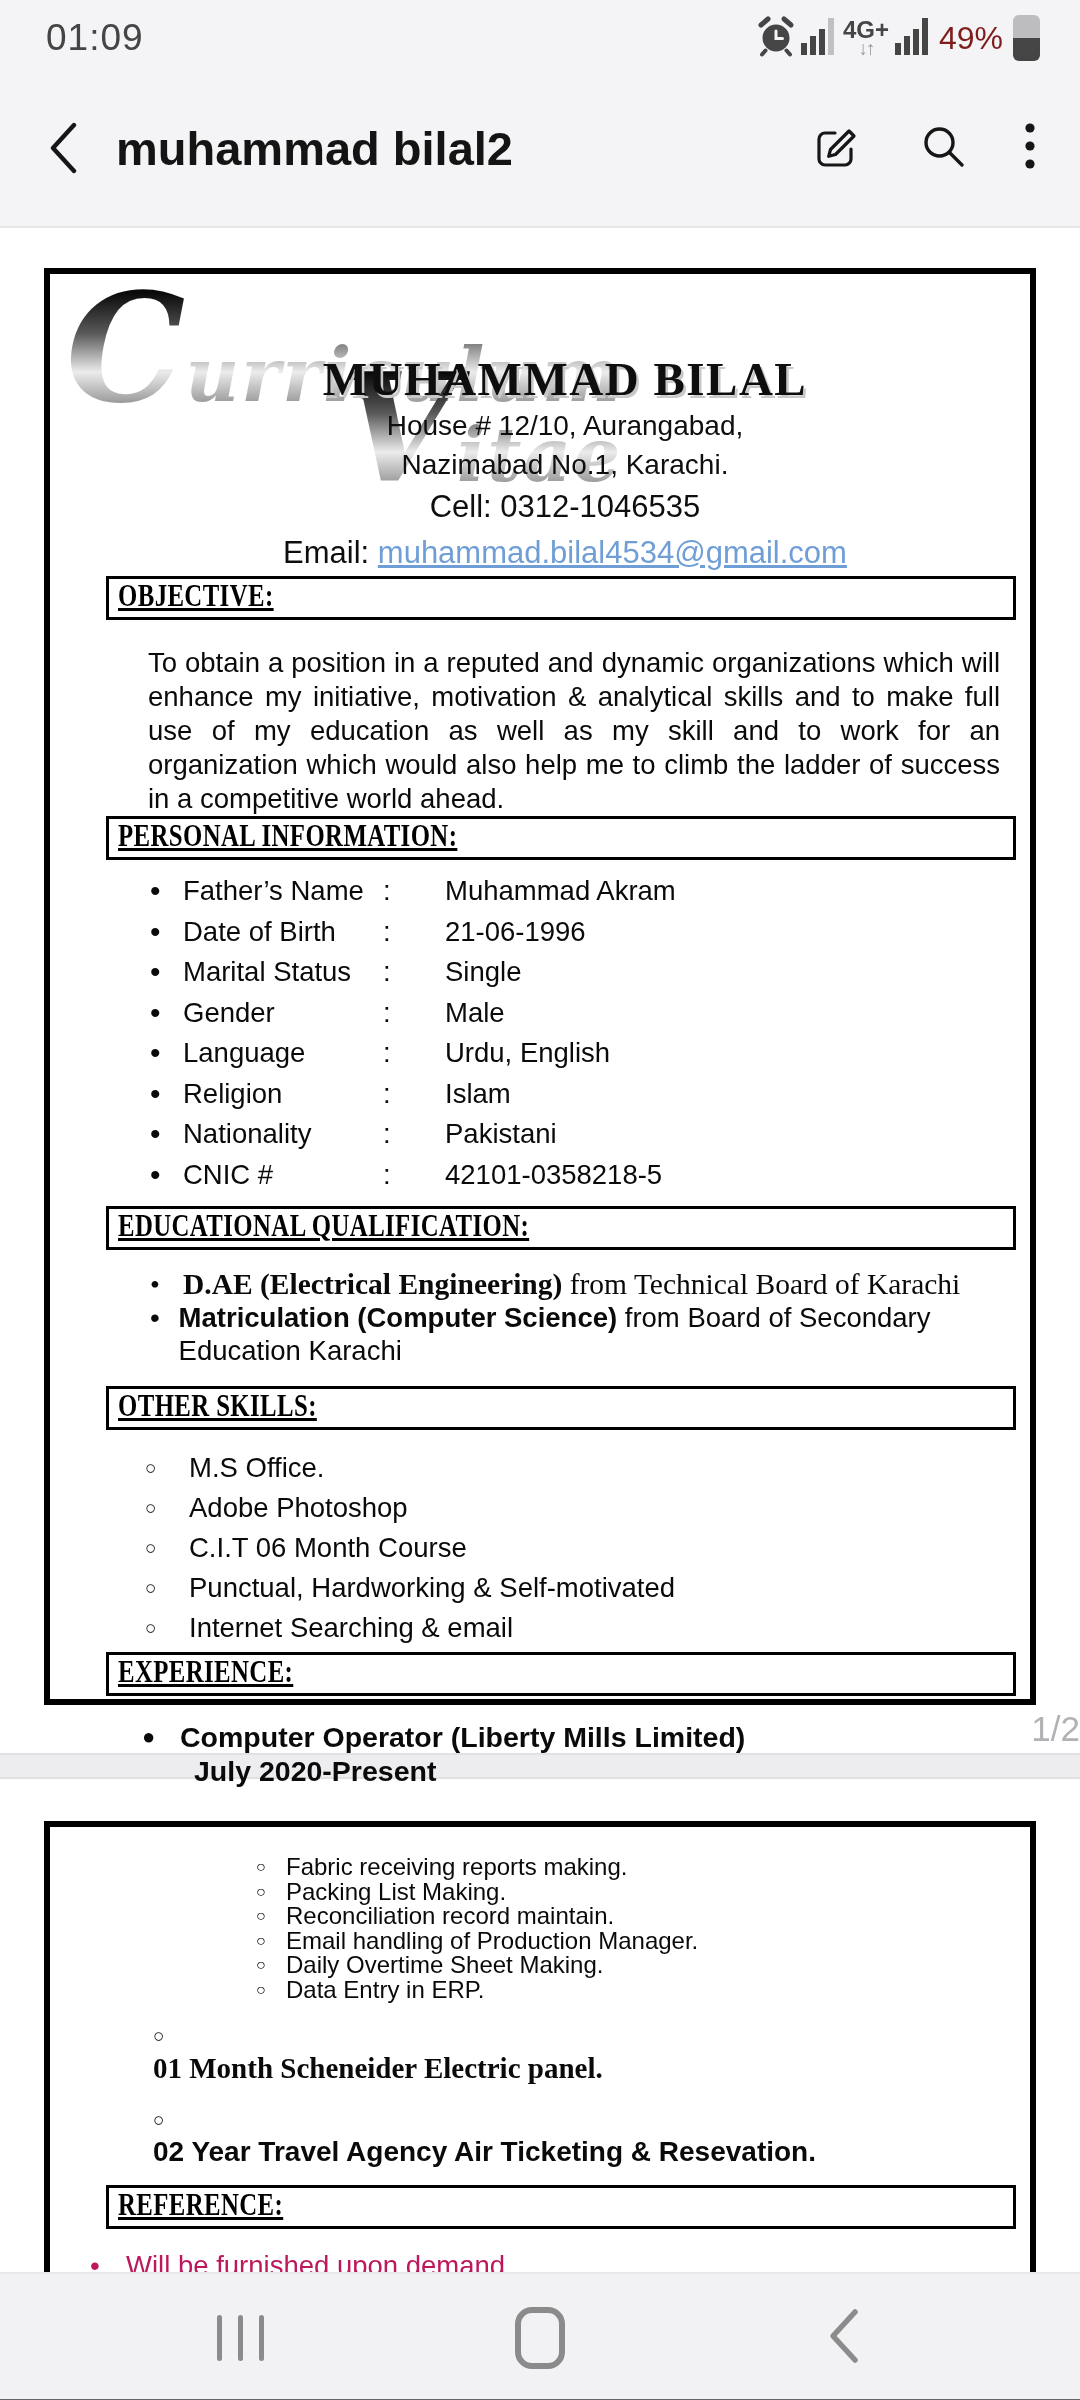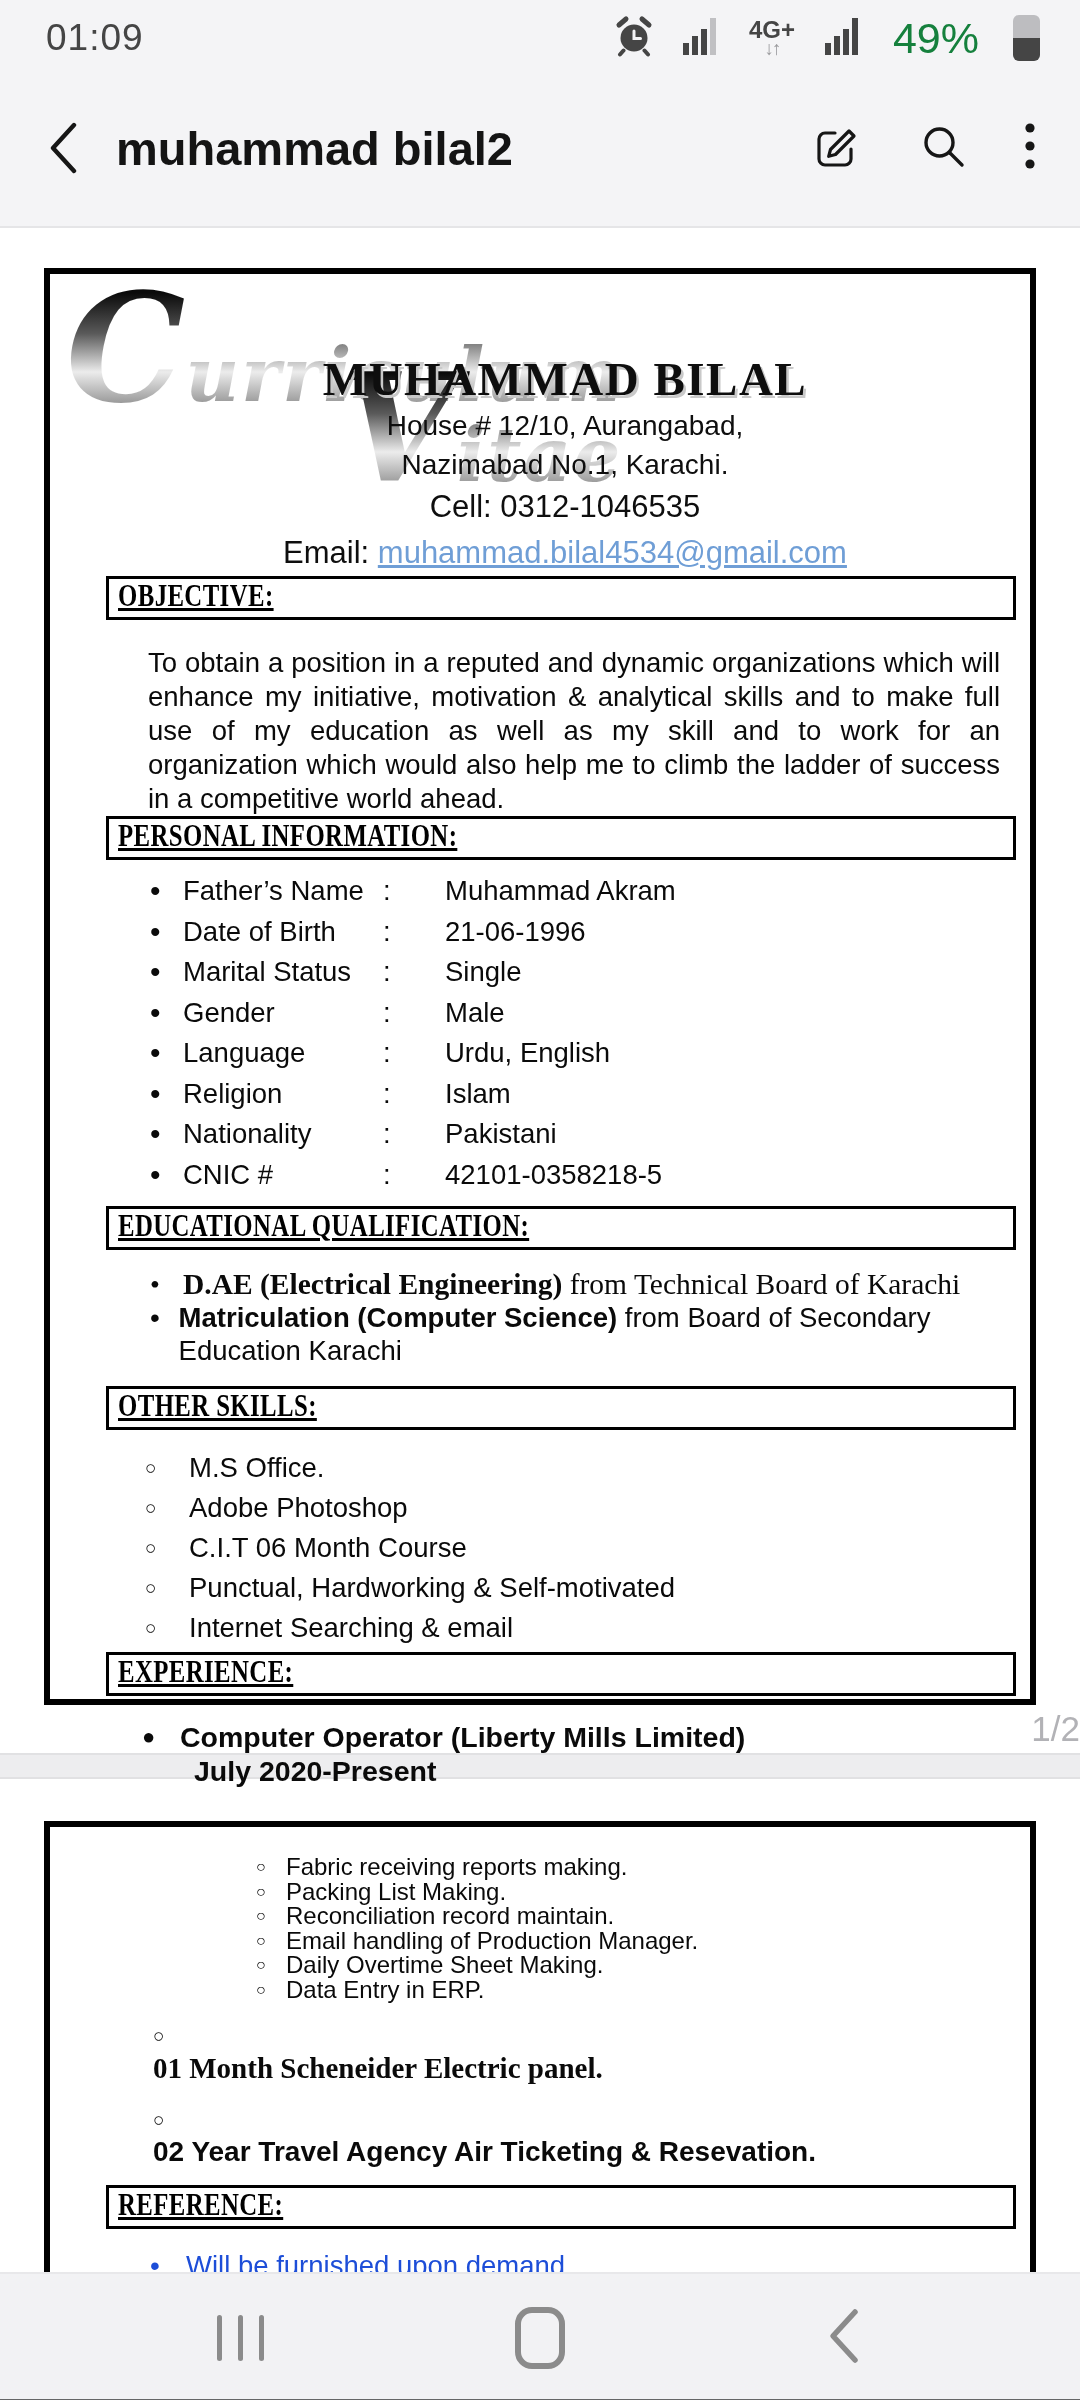--- a/index.html
+++ b/index.html
@@ -4,25 +4,25 @@
 <style>
   html,body{margin:0;padding:0;background:#666;}
   .screen{position:relative;width:1080px;height:2399px;background:#fff;overflow:hidden;
     font-family:"Liberation Sans",sans-serif;color:#111;}
 
   
   .status-bar{position:absolute;top:0;left:0;width:1080px;height:70px;background:#f4f4f6;
     display:flex;align-items:center;justify-content:space-between;box-sizing:border-box;
     padding:6px 40px 0 46px;}
   .sb-time{font-size:37px;color:#454545;letter-spacing:1px;}
-  .sb-right{display:flex;align-items:center;gap:28px;color:#454545;}
+  .sb-right{display:flex;align-items:center;gap:4px;color:#454545;}
   .sb-net{display:flex;flex-direction:column;align-items:center;margin:0 2px;}
   .sb-net .g{font-size:24px;font-weight:700;line-height:22px;color:#454545;}
   .sb-net .arrows{font-size:19px;line-height:16px;color:#9b9b9e;letter-spacing:-2px;}
-  .sb-pct{font-size:43px;color:#15803d;margin-left:4px;}
+  .sb-pct{font-size:32px;color:#7f1d1d;margin-left:4px;}
   .battery{width:27px;height:46px;border-radius:6px;overflow:hidden;margin-left:6px;}
   .battery .top{height:50%;background:#bdbdc0;}
   .battery .bot{height:50%;background:#454545;}
 
   
   .app-bar{position:absolute;top:70px;left:0;width:1080px;height:158px;background:#f4f4f6;
     border-bottom:2px solid #e5e5e7;display:flex;align-items:center;box-sizing:border-box;
     padding:0 44px 0 40px;}
   .ab-back{width:46px;height:60px;display:flex;align-items:center;justify-content:center;margin-right:30px;}
   .ab-title{flex:1;font-size:47px;font-weight:700;color:#141414;white-space:nowrap;
@@ -112,21 +112,21 @@
   .duty-row{display:flex;padding-left:206px;line-height:24.5px;font-size:24px;color:#0a0a0a;}
   .duty-row .o{width:30px;font-size:16px;}
   .duty-row .o::before{content:"○";}
   .hl{display:flex;padding-left:103px;line-height:32px;color:#0a0a0a;flex-direction:column;}
   .hl .o{width:42px;font-size:19px;}
   .hl .o::before{content:"○";}
   .hl1{margin-top:18px;font-family:"Liberation Serif",serif;font-size:29px;}
   .hl2{margin-top:20px;font-family:"Liberation Sans",sans-serif;font-size:28px;}
   .hl .txt{font-weight:700;}
   .m-ref{margin-top:17px;}
-  .ref-item{display:flex;margin-top:22px;padding-left:100px;line-height:30px;font-size:27.5px;color:#1d4ed8;}
+  .ref-item{display:flex;margin-top:22px;padding-left:40px;line-height:30px;font-size:27.5px;color:#be185d;}
   .ref-item .b{width:36px;}
   .ref-item .b::before{content:"•";font-size:28px;}
 
   
   .nav-bar{position:absolute;bottom:0;left:0;width:1080px;height:127px;background:#f2f2f4;
     border-top:2px solid #e8e8ea;box-sizing:border-box;}
   .nav-btn{position:absolute;top:0;height:127px;display:flex;align-items:center;justify-content:center;width:120px;}
   .nav-recents{left:180px;}
   .nav-home{left:480px;}
   .nav-back{left:783px;}

